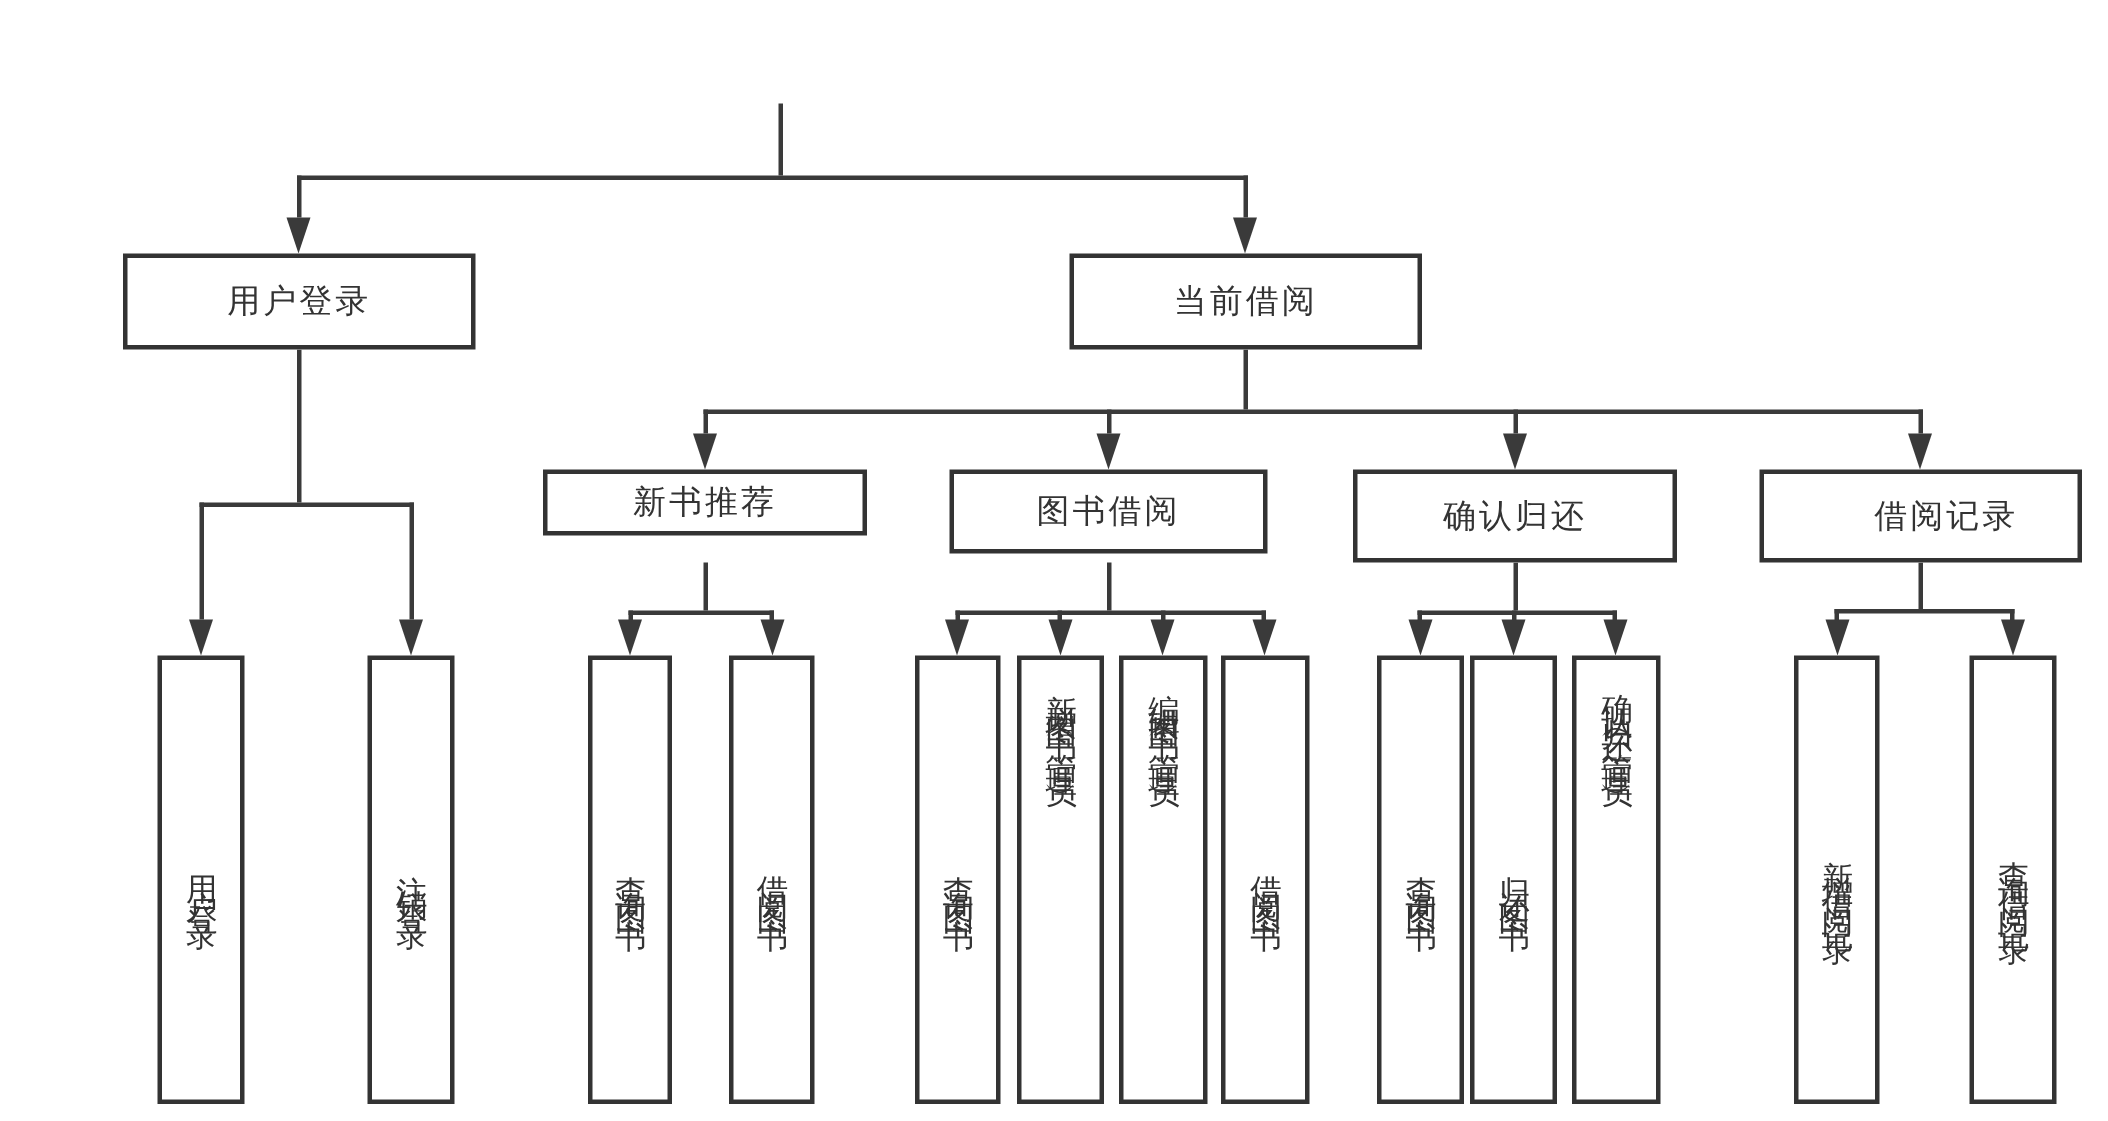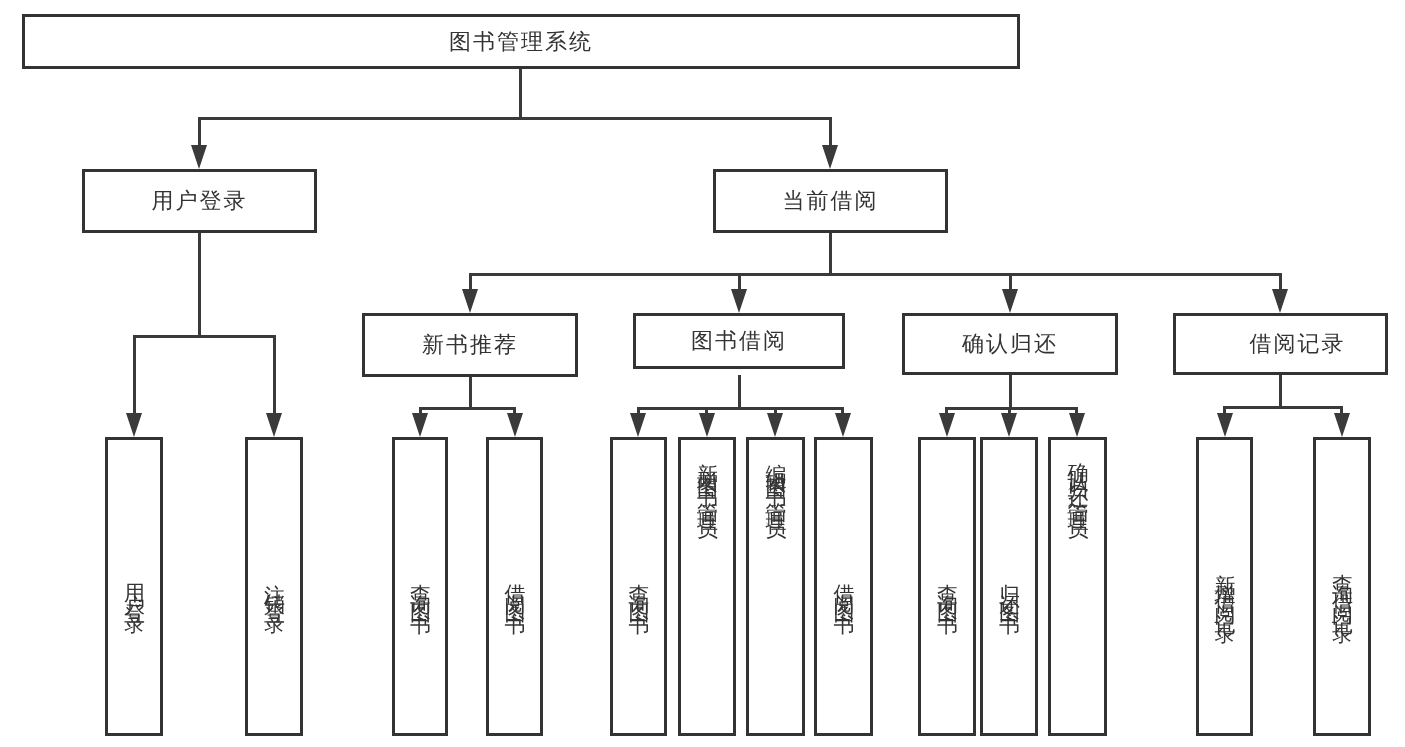--- a/index.html
+++ b/index.html
@@ -71,32 +71,29 @@
     color: #aaaaaa;
     z-index: 5;
     white-space: nowrap;
   }
 </style>
 </head>
 <body>
 
 <div id="stage">
 
-  <div class="hnode" style="left:22px; top:14px; width:998px; height:55px;">
-    <span>图书管理系统</span>
-  </div>
 
   <div class="hnode" style="left:82px; top:169px; width:235px; height:64px;">
     <span>用户登录</span>
   </div>
   <div class="hnode" style="left:713px; top:169px; width:235px; height:64px;">
     <span>当前借阅</span>
   </div>
 
-  <div class="hnode" style="left:362px; top:313px; width:216px; height:64px;">
+  <div class="hnode" style="left:362px; top:313px; width:216px; height:44px;">
     <span>新书推荐</span>
   </div>
   <div class="hnode" style="left:633px; top:313px; width:212px; height:56px;">
     <span>图书借阅</span>
   </div>
   <div class="hnode" style="left:902px; top:313px; width:216px; height:62px;">
     <span>确认归还</span>
   </div>
   <div class="hnode" style="left:1173px; top:313px; width:215px; height:62px;padding-left:34px;">
     <span>借阅记录</span>

